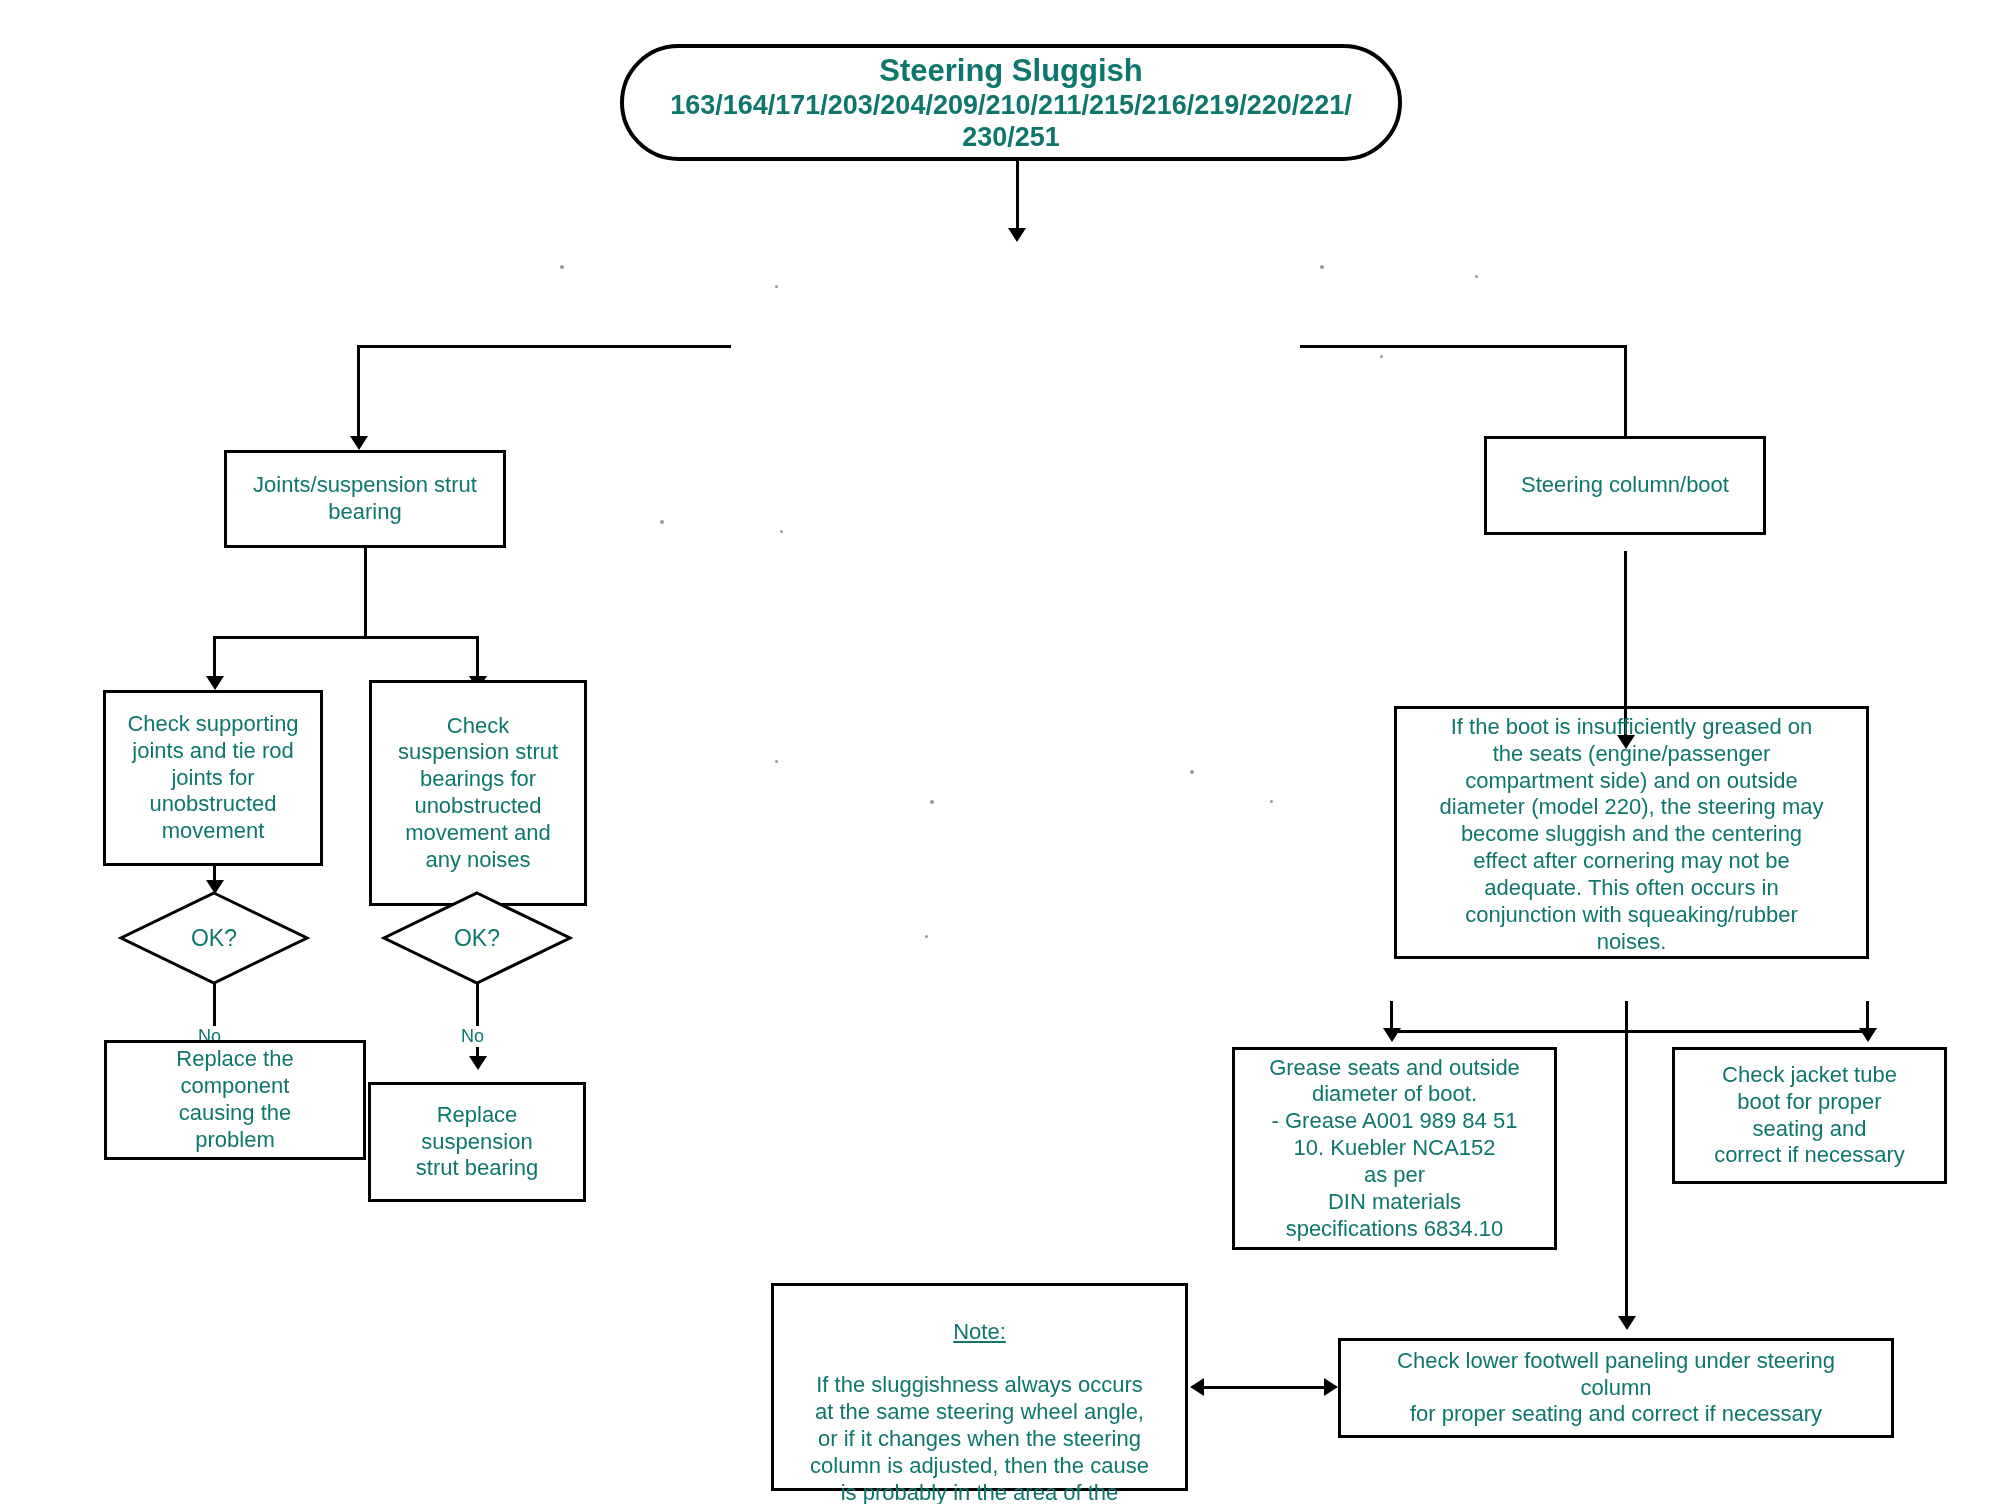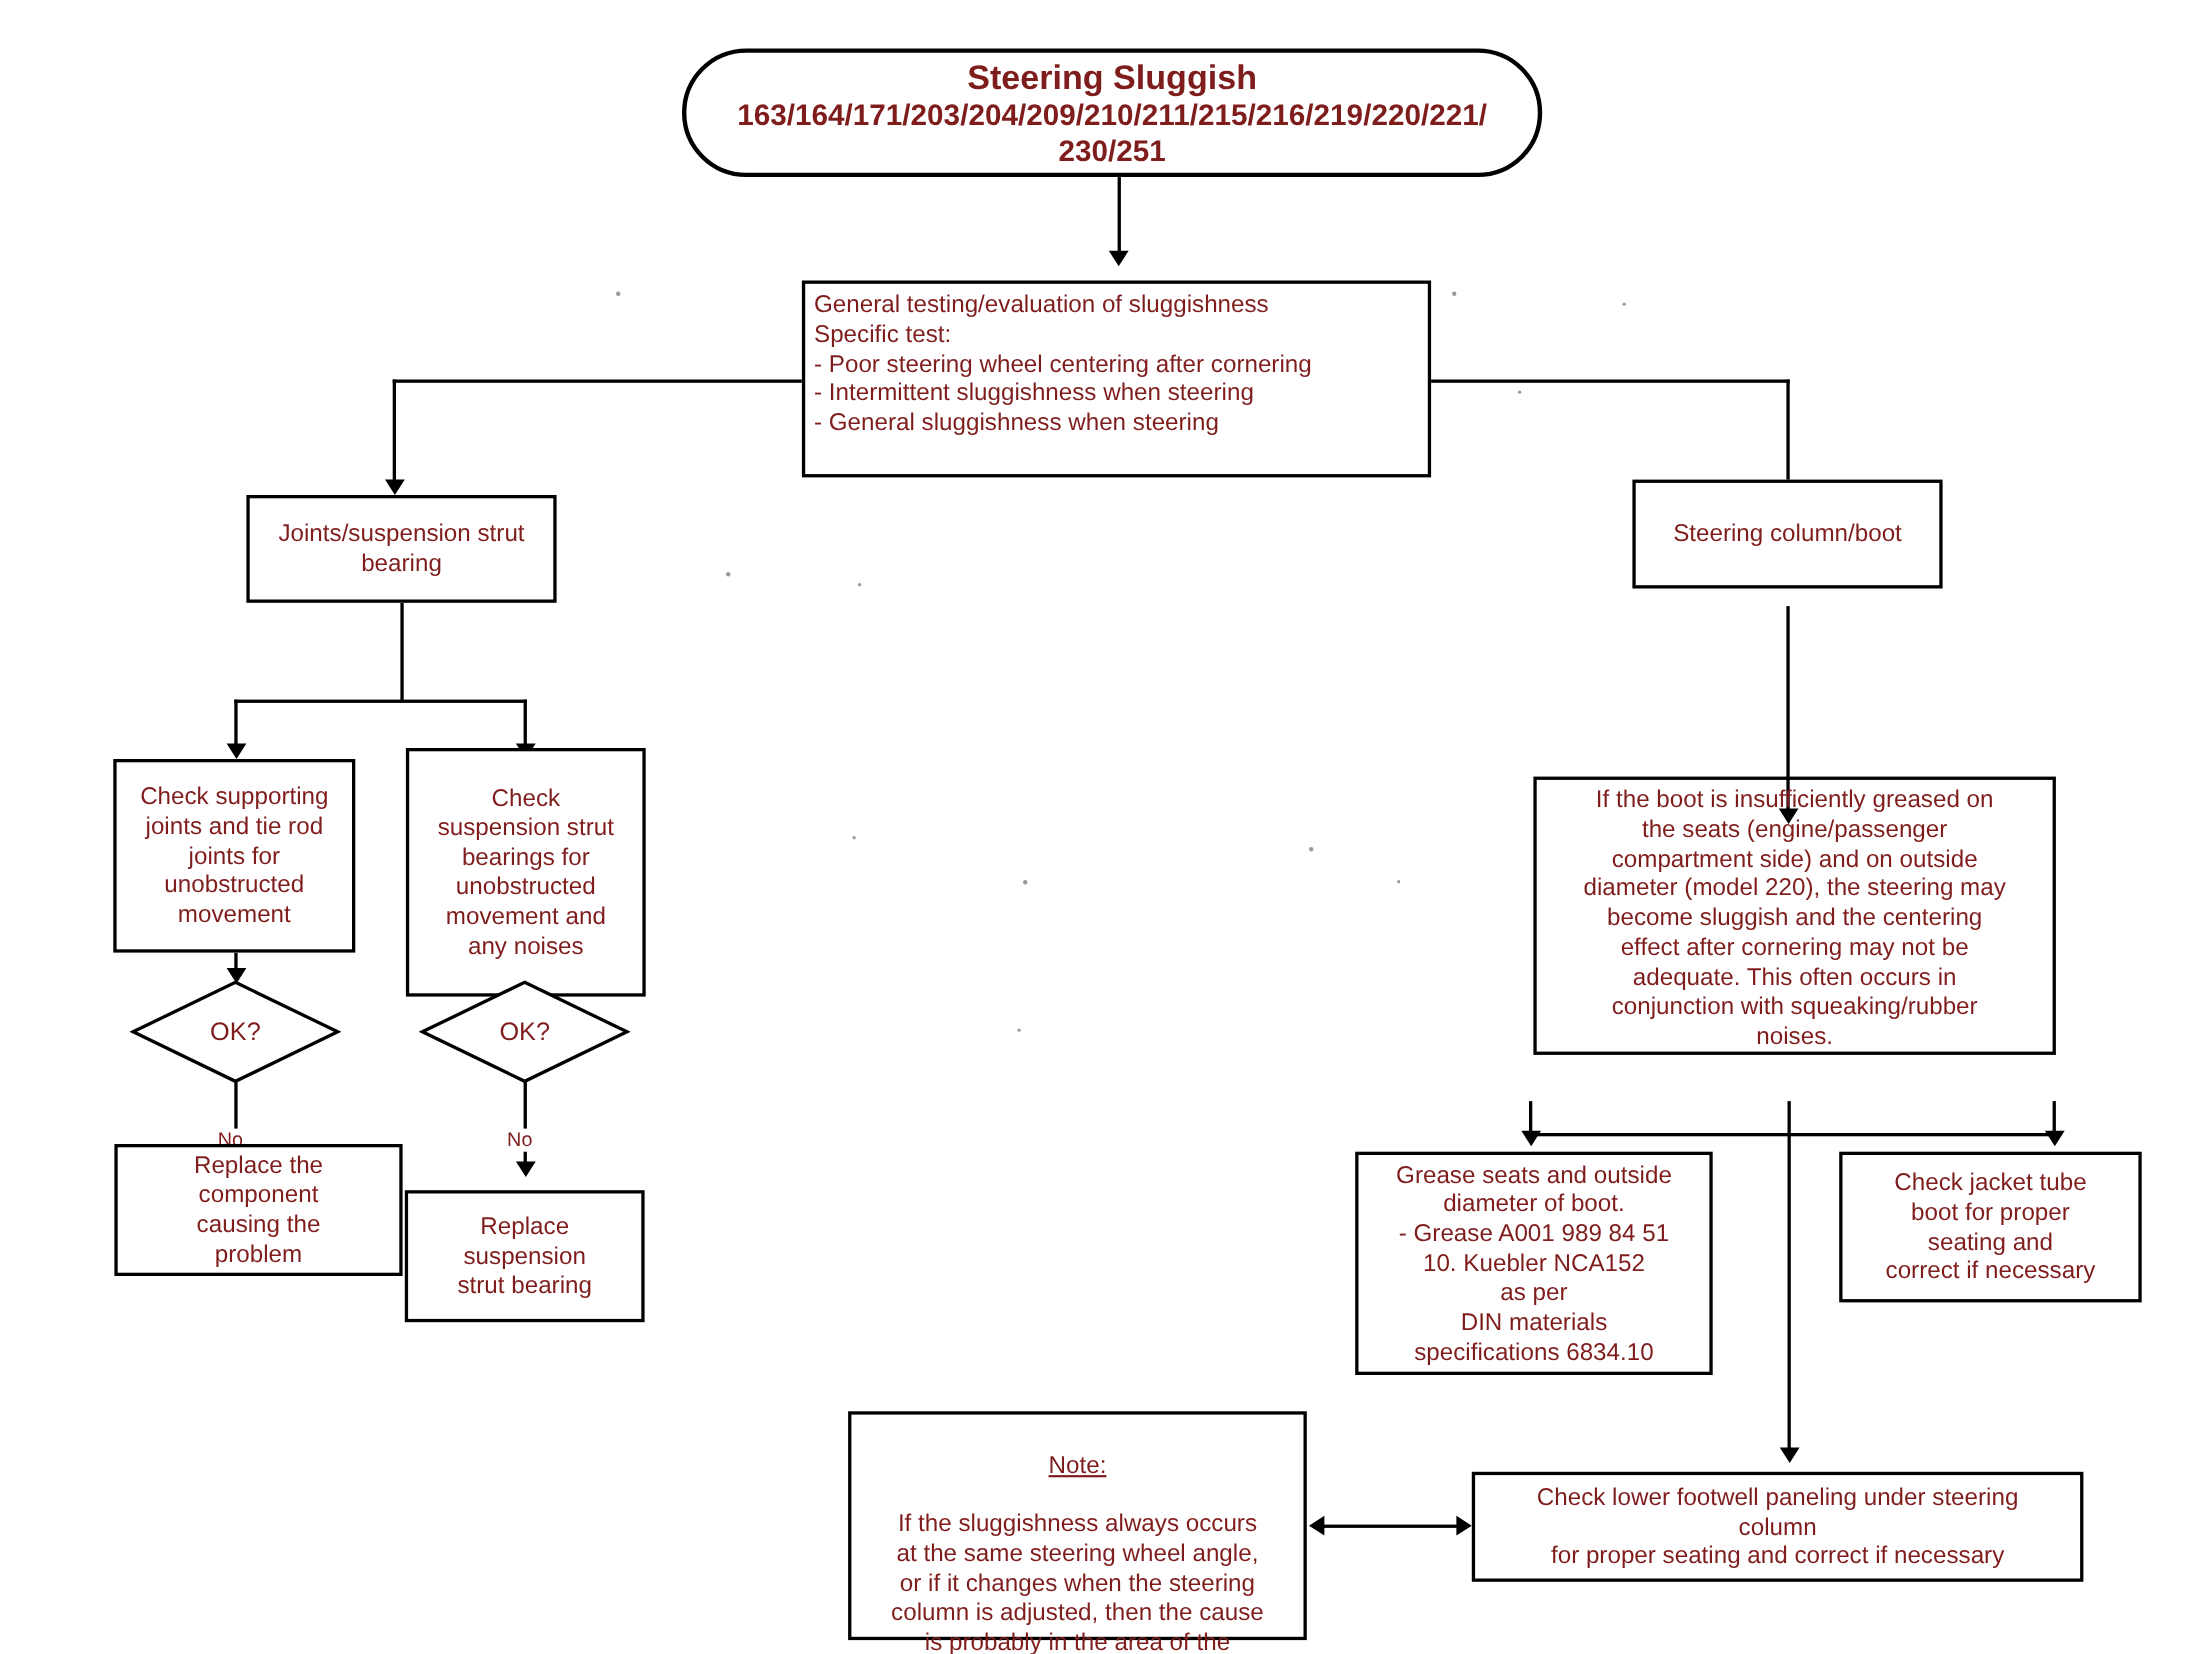--- a/index.html
+++ b/index.html
@@ -6,21 +6,21 @@
     margin: 0;
     padding: 0;
     background: #ffffff;
   }
   #page {
     position: relative;
     width: 2000px;
     height: 1504px;
     background: #ffffff;
     font-family: "Liberation Sans", sans-serif;
-    color: #7f1d1d;
+    color: #0f766e;
     overflow: hidden;
   }
   
   .node {
     position: absolute;
     box-sizing: border-box;
     border: 3px solid #000;
     background: #fff;
     display: flex;
     align-items: center;
@@ -162,27 +162,20 @@
     <div>
       <div class="t1">Steering Sluggish</div>
       <div class="t2" style="white-space:pre-line;">163/164/171/203/204/209/210/211/215/216/219/220/221/
 230/251</div>
     </div>
   </div>
 
   <div class="ln v" style="left:1016px;top:161px;height:72px;"></div>
   <div class="arrowdown" style="left:1008px;top:228px;"></div>
 
-  <div class="node left-align" style="left:729px;top:255px;width:572px;height:179px;padding:6px 0 6px 8px;align-items:flex-start;">
-    <div class="txt" style="text-align:left;">General testing/evaluation of sluggishness
-Specific test:
--   Poor steering wheel centering after cornering
--   Intermittent sluggishness when steering
--   General sluggishness when steering</div>
-  </div>
 
   <div class="ln h" style="left:357px;top:345px;width:374px;"></div>
   <div class="ln h" style="left:1300px;top:345px;width:327px;"></div>
   <div class="ln v" style="left:357px;top:345px;height:96px;"></div>
   <div class="ln v" style="left:1624px;top:345px;height:103px;"></div>
   <div class="arrowdown" style="left:350px;top:436px;"></div>
   <div class="arrowdown" style="left:1617px;top:443px;"></div>
 
   <div class="node" style="left:224px;top:450px;width:282px;height:98px;">
     <div class="txt">Joints/suspension strut

